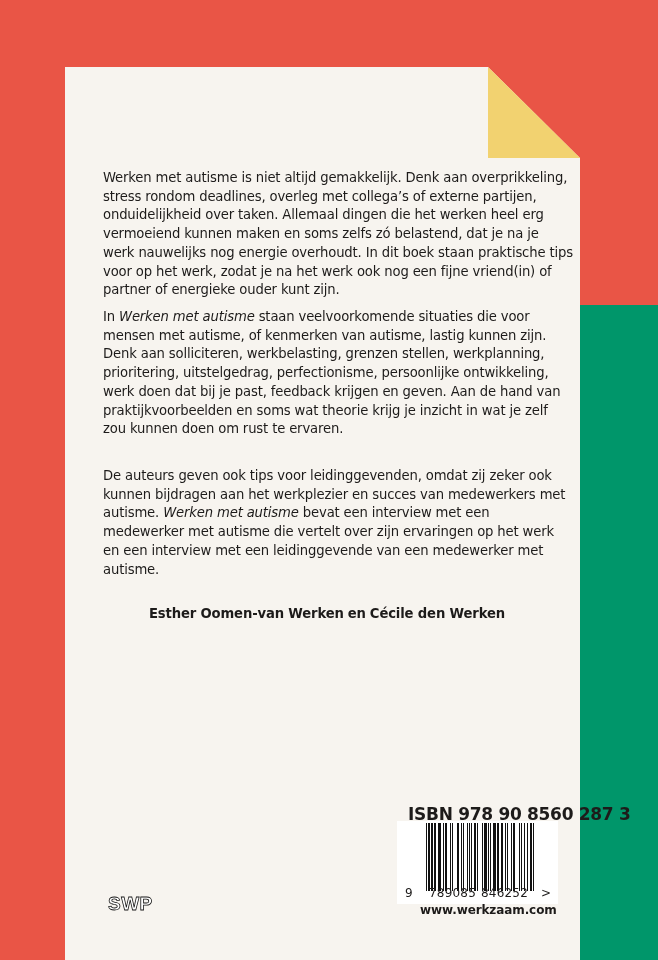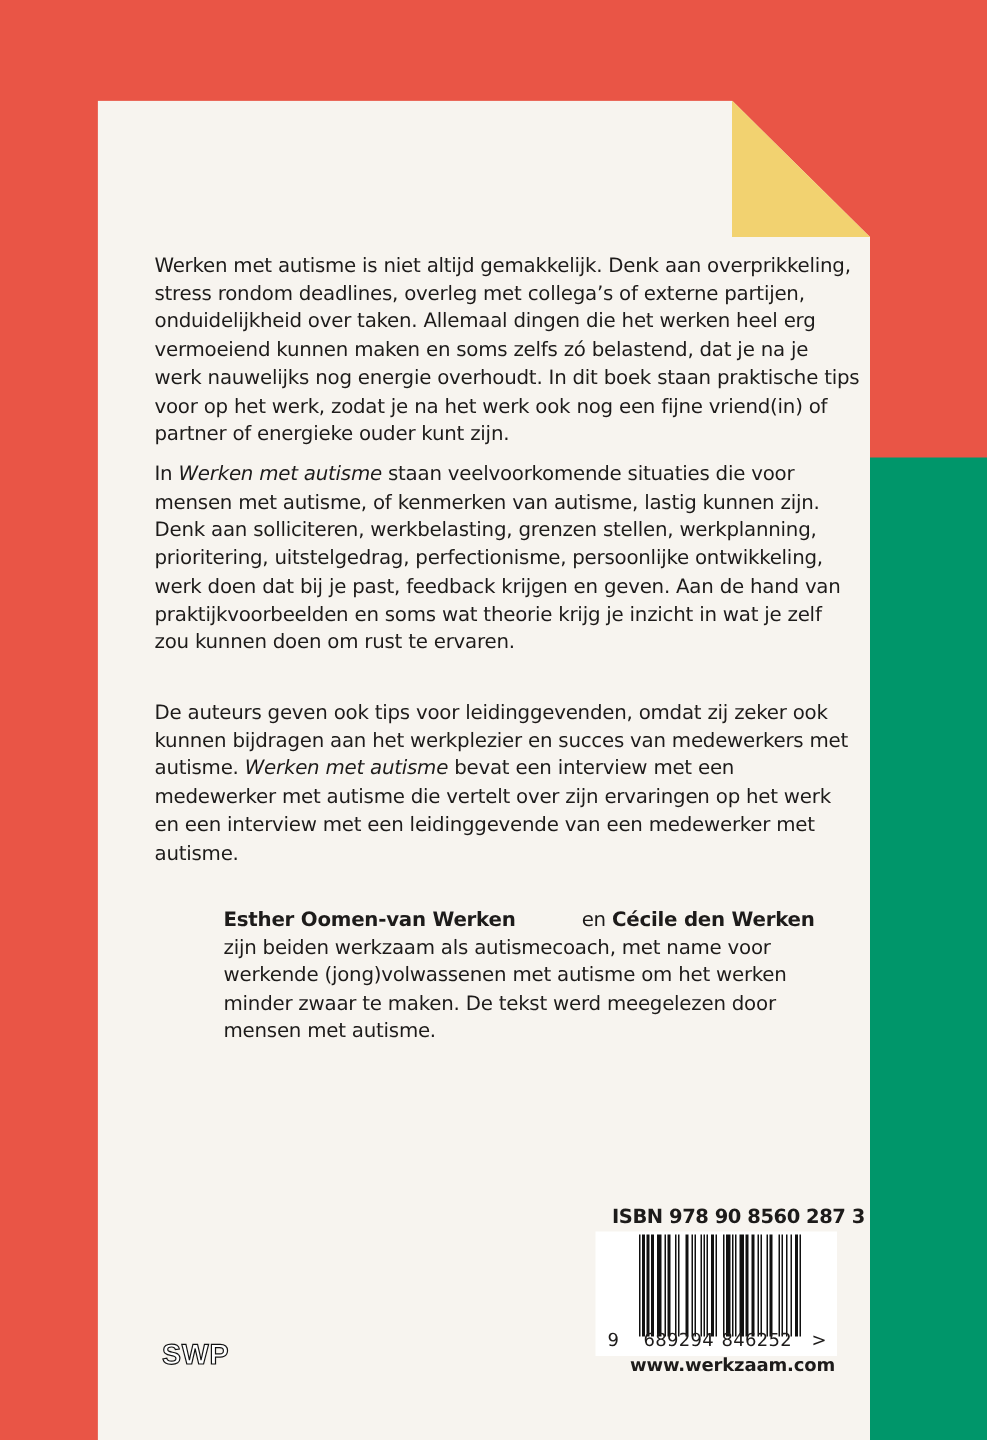--- a/index.html
+++ b/index.html
@@ -31,24 +31,24 @@
     .body-text em { font-style: italic; }
     #p1 { top: 169px; }
     #p2 { top: 308px; }
     #p3 { top: 467px; }
     .authors {
       position: absolute; left: 149px; top: 605px; width: 400px;
       font-size: 13.2px; line-height: 18.6px; color: #1d1b1a;
       letter-spacing: -0.15px;
     }
     .authors b { font-weight: bold; }
-    .authors .en { font-weight: normal; margin-left: 40px; }
+    .authors .en { font-weight: bold; }
     .isbn-label {
       position: absolute; left: 408px; top: 804px; width: 160px;
-      font-size: 13px; font-weight: bold; color: #1d1b1a; letter-spacing: -0.3px;
+      font-size: 17px; font-weight: bold; color: #1d1b1a; letter-spacing: -0.3px;
       white-space: nowrap;
     }
     .barcode-box {
       position: absolute; left: 397px; top: 821px; width: 161px; height: 83px;
       background: #ffffff;
     }
     .barcode-bars {
       position: absolute; left: 29px; top: 2px; width: 110px; height: 68px;
       display: flex; align-items: stretch;
     }
@@ -83,21 +83,20 @@
 <p id="p1" class="body-text"><span>Werken met autisme is niet altijd gemakkelijk. Denk aan overprikkeling, stress rondom deadlines, overleg met collega’s of externe partijen, onduidelijkheid over taken. Allemaal dingen die het werken heel erg vermoeiend kunnen maken en soms zelfs zó belastend, dat je na je werk nauwelijks nog energie overhoudt. In dit boek staan praktische tips voor op het werk, zodat je na het werk ook nog een fijne vriend(in) of partner of energieke ouder kunt zijn.</span></p>
 
 <p id="p2" class="body-text"><span>In </span><em>Werken met autisme</em><span> staan veelvoorkomende situaties die voor mensen met autisme, of kenmerken van autisme, lastig kunnen zijn. Denk aan solliciteren, werkbelasting, grenzen stellen, werkplanning, prioritering, uitstelgedrag, perfectionisme, persoonlijke ontwikkeling, werk doen dat bij je past, feedback krijgen en geven. Aan de hand van praktijkvoorbeelden en soms wat theorie krijg je inzicht in wat je zelf zou kunnen doen om rust te ervaren.</span></p>
 
 <p id="p3" class="body-text"><span>De auteurs geven ook tips voor leidinggevenden, omdat zij zeker ook kunnen bijdragen aan het werkplezier en succes van medewerkers met autisme. </span><em>Werken met autisme</em><span> bevat een interview met een medewerker met autisme die vertelt over zijn ervaringen op het werk en een interview met een leidinggevende van een medewerker met autisme.</span></p>
 
 <div class="authors">
   <b>Esther Oomen-van Werken</b>
   <span class="en">en</span>
   <b>Cécile den Werken</b><br>
-  <span>zijn beiden werkzaam als autismecoach, met name voor werkende (jong)volwassenen met autisme om het werken minder zwaar te maken. De tekst werd meegelezen door mensen met autisme.</span>
 </div>
 
 <div class="isbn-label">ISBN 978 90 8560 287 3</div>
 
 <div class="barcode-box">
   <div class="barcode-bars" id="bars">
       <span style="width: 1.19565px; background: rgb(17, 17, 17);"></span>
       <span style="width: 1.19565px; background: transparent;"></span>
       <span style="width: 1.19565px; background: rgb(17, 17, 17);"></span>
       <span style="width: 1.19565px; background: transparent;"></span>
@@ -161,20 +160,20 @@
       <span style="width: 2.3913px; background: transparent;"></span>
       <span style="width: 1.19565px; background: rgb(17, 17, 17);"></span>
       <span style="width: 1.19565px; background: transparent;"></span>
       <span style="width: 2.3913px; background: rgb(17, 17, 17);"></span>
       <span style="width: 1.19565px; background: transparent;"></span>
       <span style="width: 1.19565px; background: rgb(17, 17, 17);"></span>
       <span style="width: 1.19565px; background: transparent;"></span>
     </div>
   <div class="barcode-digits">
     <span class="d-first">9</span>
-    <span class="d-left">689294</span>
+    <span class="d-left">789085</span>
     <span class="d-right">846252</span>
     <span class="d-arrow">&gt;</span>
   </div>
 </div>
 
 <div class="url">www.werkzaam.com</div>
 <div class="logo">SWP</div>
 
 </body></html>

